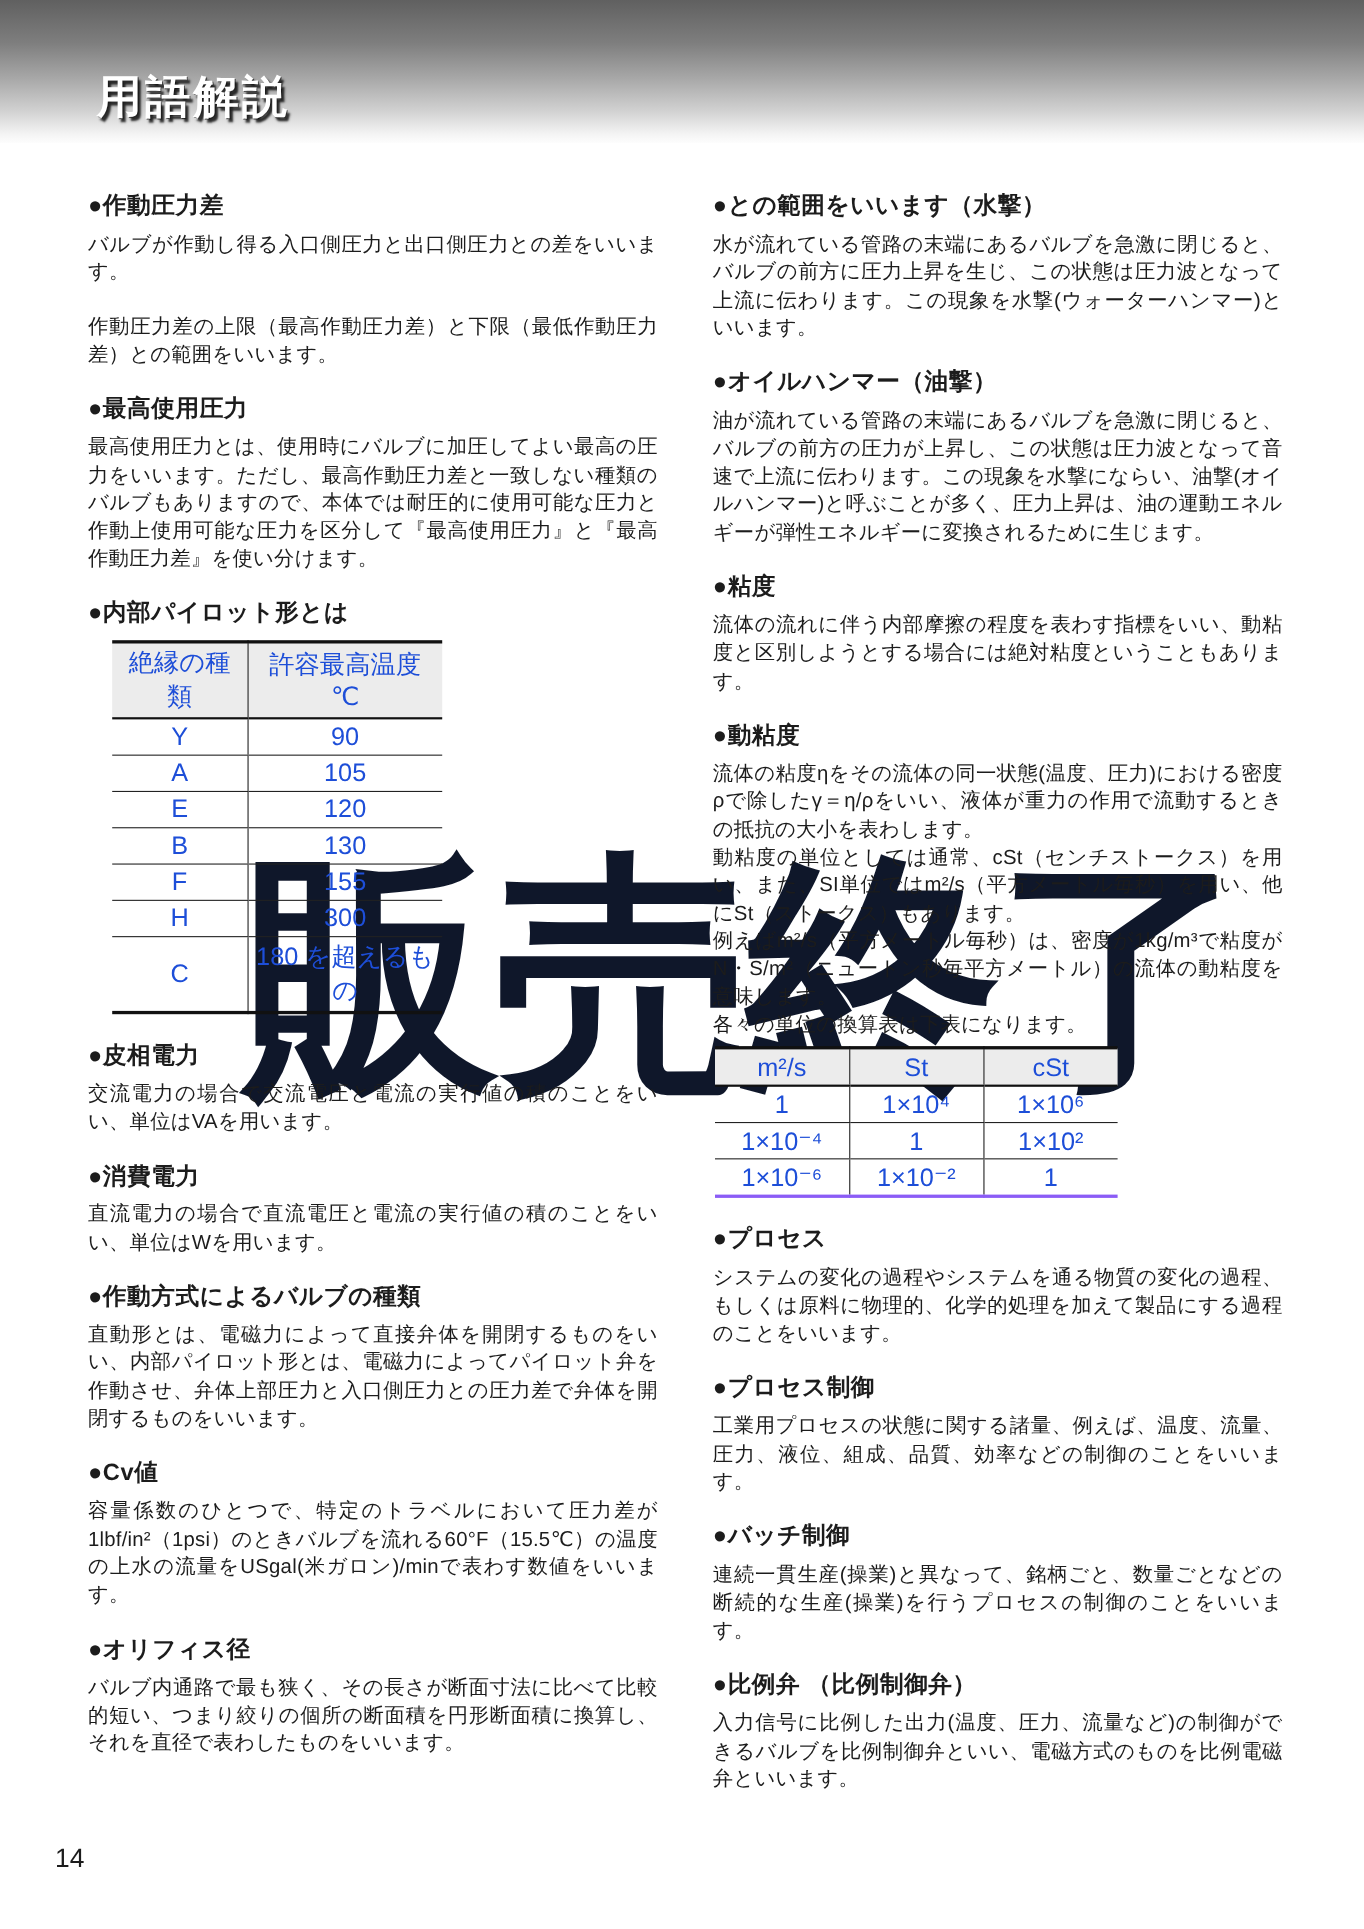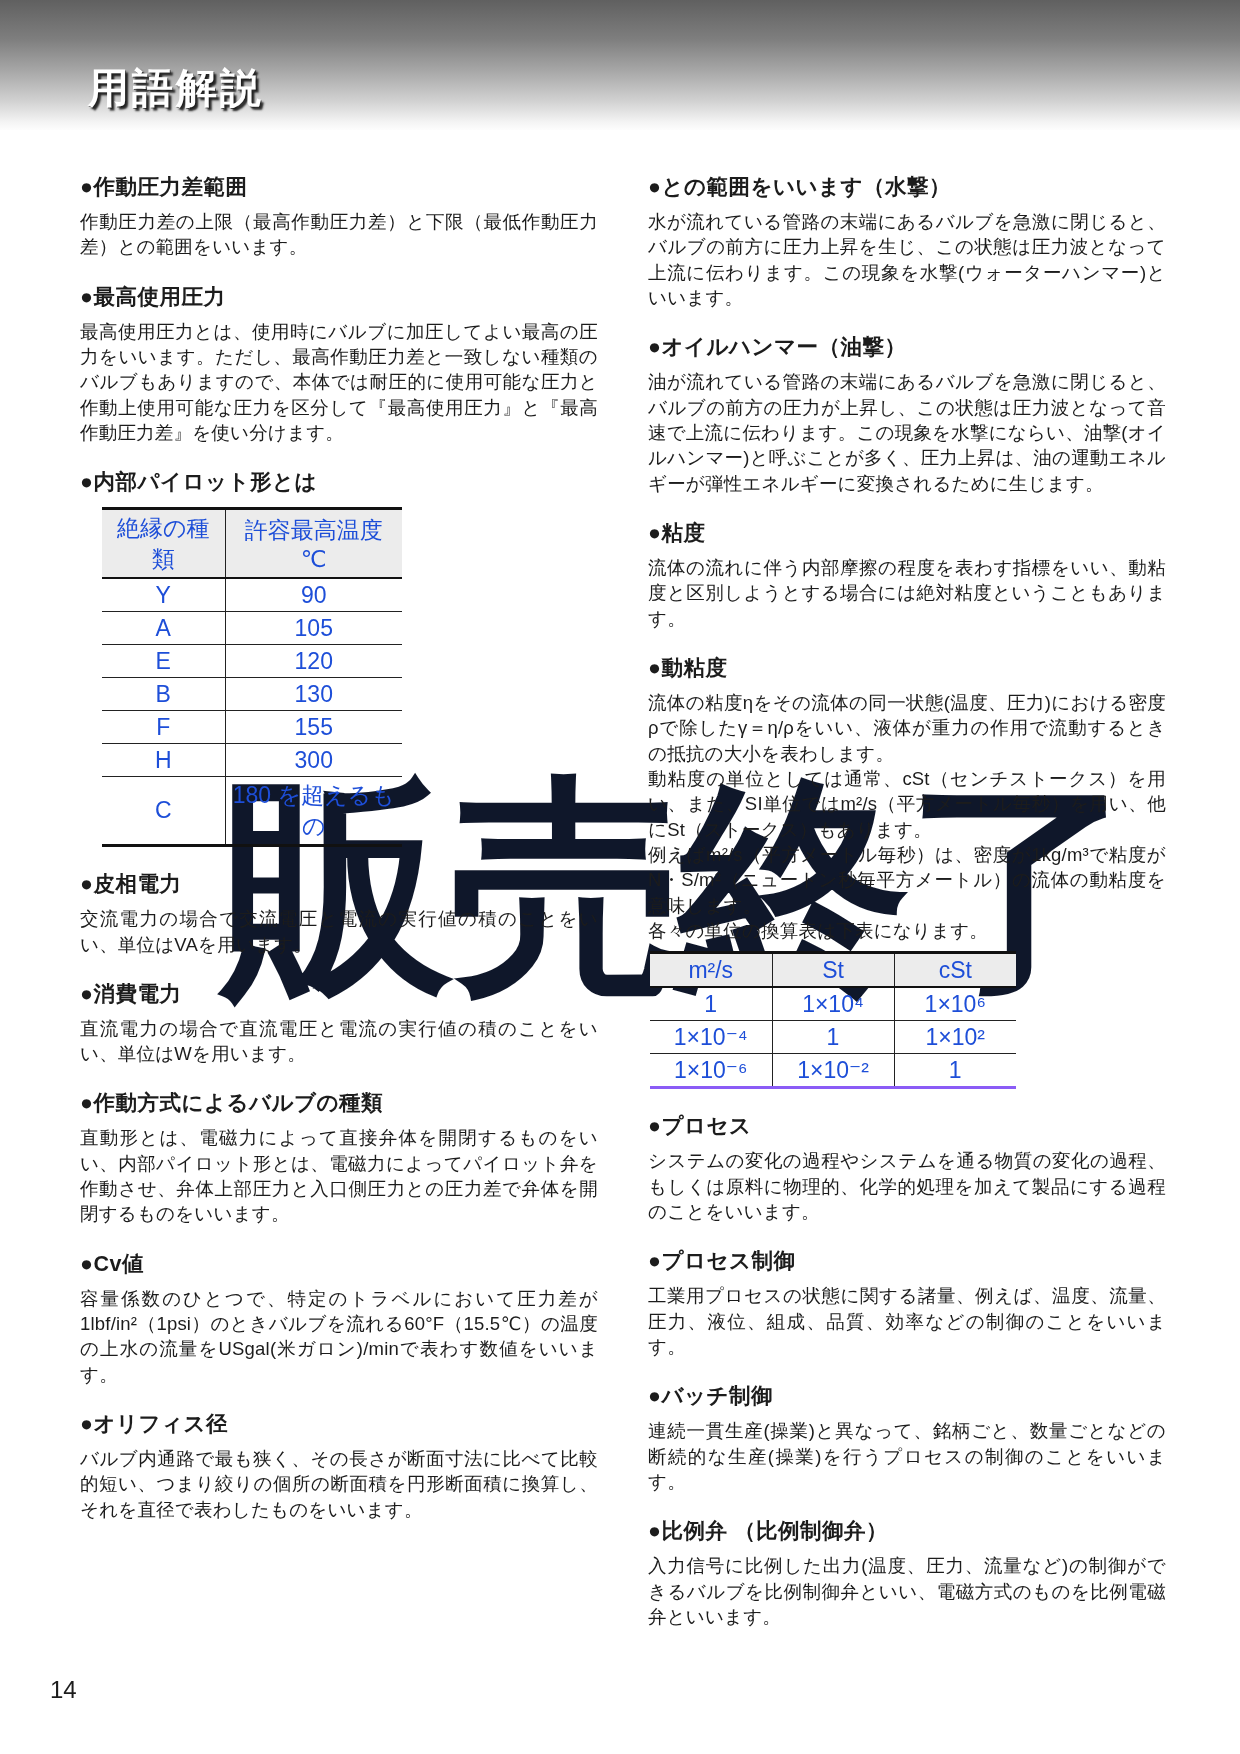--- a/index.html
+++ b/index.html
@@ -65,23 +65,26 @@
   <div class="watermark">販売終了</div>
 
   <div class="header">
     <div class="title">用語解説</div>
   </div>
 
   <div class="content">
 
     <div class="col">
 
-
-      <div class="section">
-        <div class="term-title">●作動圧力差範囲</div>
+      <div class="section">
+        <div class="term-title">●作動圧力差</div>
+        <div class="term-body">バルブが作動し得る入口側圧力と出口側圧力との差をいいます。</div>
+      </div>
+
+      <div class="section">
         <div class="term-body">作動圧力差の上限（最高作動圧力差）と下限（最低作動圧力差）との範囲をいいます。</div>
       </div>
 
       <div class="section">
         <div class="term-title">●最高使用圧力</div>
         <div class="term-body">最高使用圧力とは、使用時にバルブに加圧してよい最高の圧力をいいます。ただし、最高作動圧力差と一致しない種類のバルブもありますので、本体では耐圧的に使用可能な圧力と作動上使用可能な圧力を区分して『最高使用圧力』と『最高作動圧力差』を使い分けます。</div>
       </div>
 
       <div class="section">
         <div class="term-title">●内部パイロット形とは</div>

